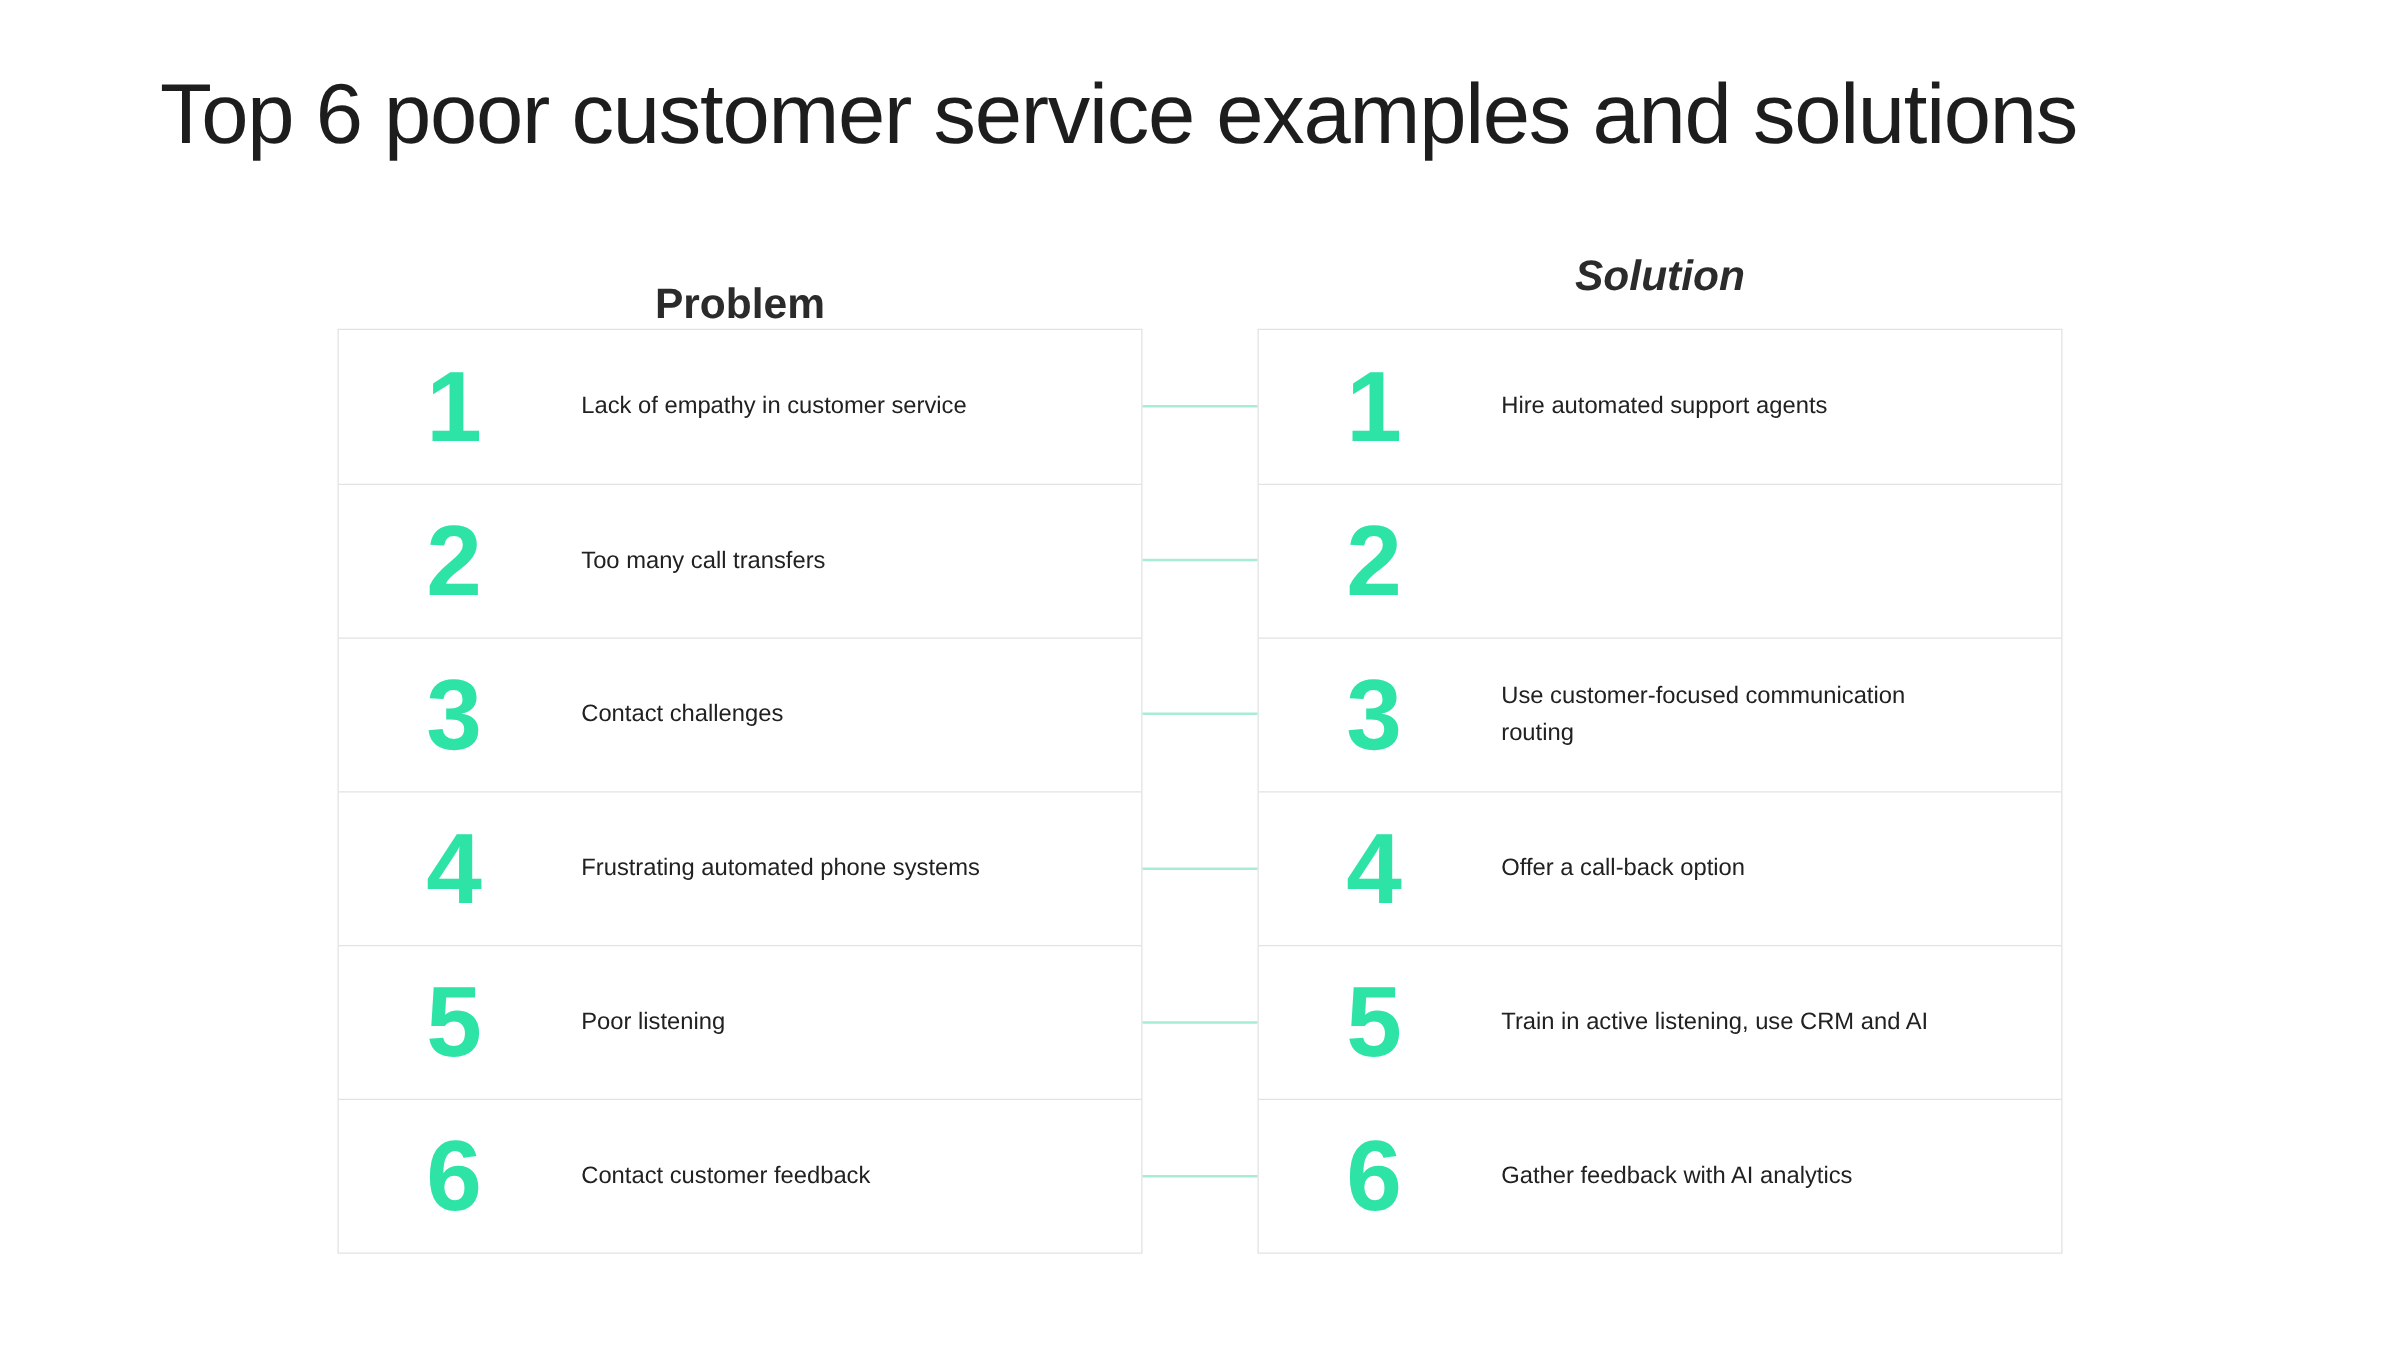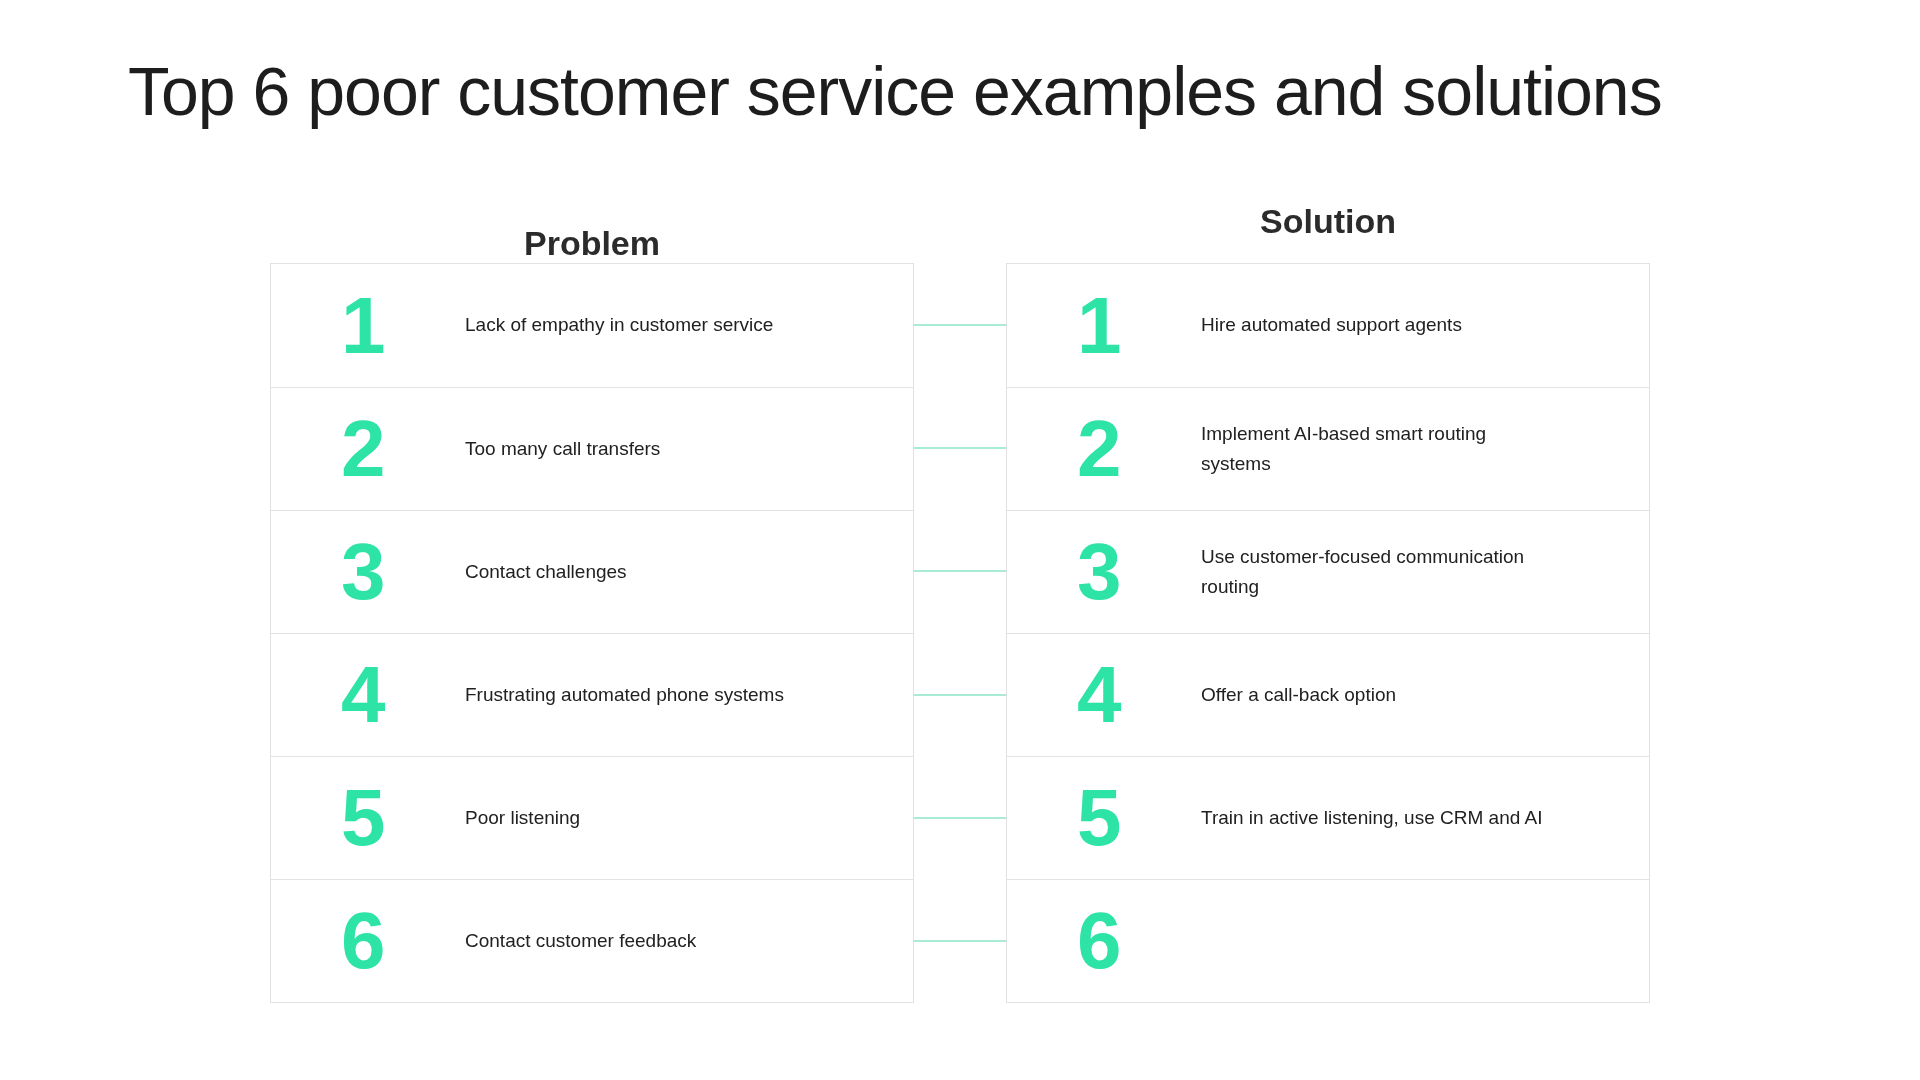--- a/index.html
+++ b/index.html
@@ -32,21 +32,21 @@
   .col-header {
     position: absolute;
     top: 202px;
     width: 644px;
     text-align: center;
     font-size: 34px;
     font-weight: 700;
     color: var(--color-heading);
   }
   .col-header.problem { left: 270px; margin-top: 22px; }
-  .col-header.solution { left: 1006px; }
+  .col-header.solution { left: 1006px; font-style: italic; }
   .board {
     position: absolute;
     left: 270px; top: 263px;
     width: 1380px; height: 740px;
     display: grid;
     grid-template-columns: 644px 92px 644px;
   }
   .column {
     border: 1px solid var(--color-border);
     background: var(--color-background);
@@ -146,32 +146,32 @@
       </div>
   </div>
 
   <div class="column">
     <div class="row">
       <span class="num">1</span>
       <span class="txt">Hire automated support agents</span>
     </div>
     <div class="row">
       <span class="num">2</span>
-      <span class="txt">Implement AI-based smart routing systems</span>
     </div>
     <div class="row">
       <span class="num">3</span>
       <span class="txt">Use customer-focused communication routing</span>
     </div>
     <div class="row">
       <span class="num">4</span>
       <span class="txt">Offer a call-back option</span>
     </div>
     <div class="row">
       <span class="num">5</span>
       <span class="txt">Train in active listening, use CRM and AI</span>
     </div>
     <div class="row">
       <span class="num">6</span>
+      <span class="txt">Gather feedback with AI analytics</span>
     </div>
   </div>
 
 </div>
 
 </body></html>

